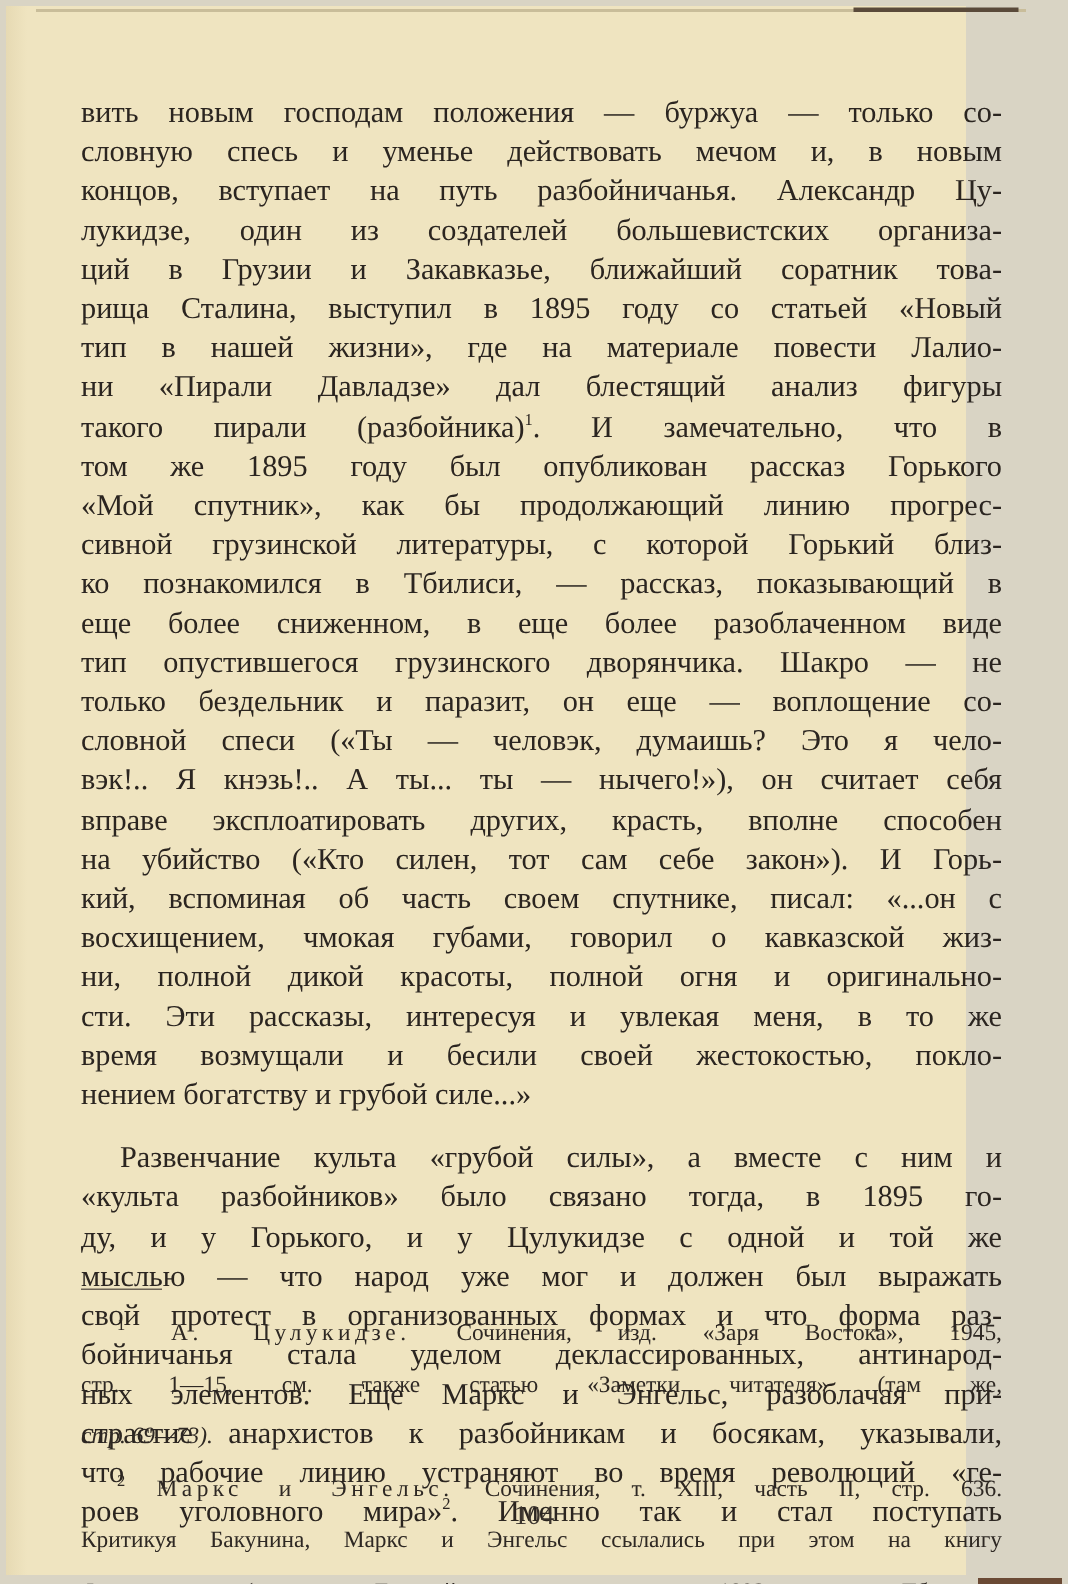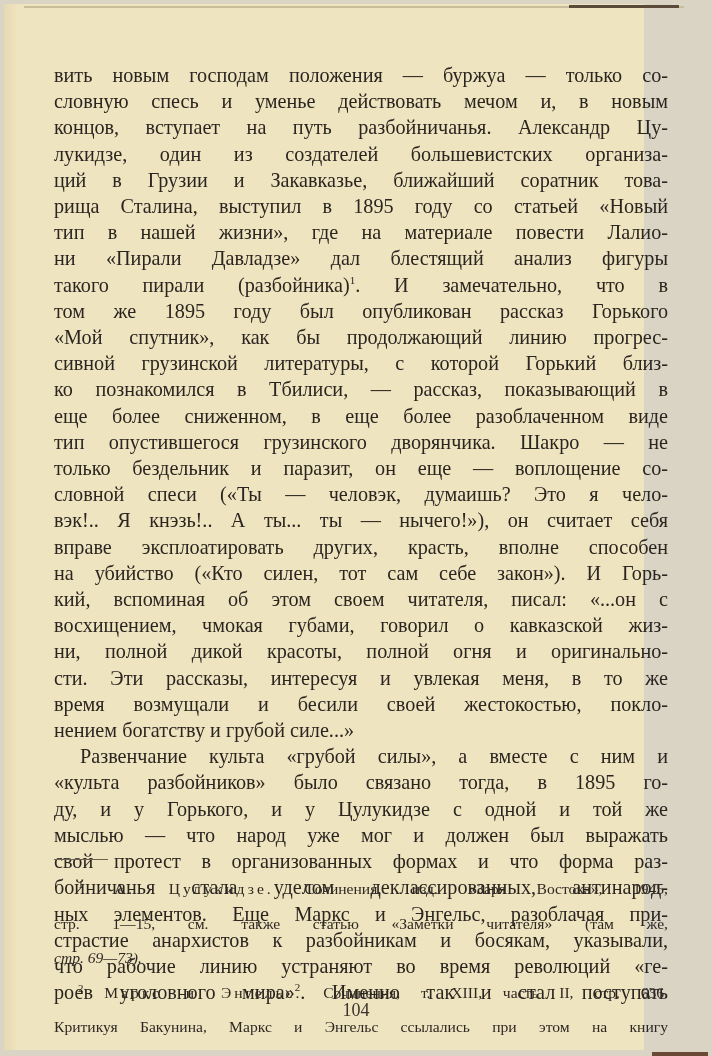--- a/index.html
+++ b/index.html
@@ -11,21 +11,21 @@
   }
   .topline { position:absolute; left:20px; top:2px; width:660px; height:2px; background:#c9bd9a; }
   .topmark { position:absolute; left:565px; top:1px; width:110px; height:3px; background:#5a4a3a; }
   .body-text {
     position:absolute; left:50px; top:58px; width:614px;
     font-family:"Liberation Serif", serif; color:#2b2520;
     font-size:20.2px; line-height:26.2px; text-align:justify;
   }
   .body-text .line { display:block; text-align:justify; text-align-last:justify; white-space:nowrap; }
   .body-text .line.last { text-align-last:left; }
-  .body-text .indent { padding-left:26px; }
+  .body-text .indent { padding-left:26px;margin-top:16px; }
   .sep { position:absolute; left:50px; top:855px; width:54px; height:1px; background:#6b6255; }
   .notes {
     position:absolute; left:50px; top:860px; width:614px;
     font-family:"Liberation Serif", serif; color:#2e2823;
     font-size:15.6px; line-height:18.6px;
   }
   .notes .line { display:block; text-align:justify; text-align-last:justify; white-space:nowrap;margin-top:16px; }
   .notes .line.last { text-align-last:left;font-style:italic; }
   .notes .indent { padding-left:24px; }
   .spaced { letter-spacing:3px; }
@@ -57,21 +57,21 @@
     <span class="line">«Мой спутник», как бы продолжающий линию прогрес-</span>
     <span class="line">сивной грузинской литературы, с которой Горький близ-</span>
     <span class="line">ко познакомился в Тбилиси, — рассказ, показывающий в</span>
     <span class="line">еще более сниженном, в еще более разоблаченном виде</span>
     <span class="line">тип опустившегося грузинского дворянчика. Шакро — не</span>
     <span class="line">только бездельник и паразит, он еще — воплощение со-</span>
     <span class="line">словной спеси («Ты — человэк, думаишь? Это я чело-</span>
     <span class="line">вэк!.. Я кнэзь!.. А ты... ты — нычего!»), он считает себя</span>
     <span class="line">вправе эксплоатировать других, красть, вполне способен</span>
     <span class="line">на убийство («Кто силен, тот сам себе закон»). И Горь-</span>
-    <span class="line">кий, вспоминая об этом своем читателя, писал: «...он с</span>
+    <span class="line">кий, вспоминая об часть своем спутнике, писал: «...он с</span>
     <span class="line">восхищением, чмокая губами, говорил о кавказской жиз-</span>
     <span class="line">ни, полной дикой красоты, полной огня и оригинально-</span>
     <span class="line">сти. Эти рассказы, интересуя и увлекая меня, в то же</span>
     <span class="line">время возмущали и бесили своей жестокостью, покло-</span>
     <span class="line last">нением богатству и грубой силе...»</span>
     <span class="line indent">Развенчание культа «грубой силы», а вместе с ним и</span>
     <span class="line">«культа разбойников» было связано тогда, в 1895 го-</span>
     <span class="line">ду, и у Горького, и у Цулукидзе с одной и той же</span>
     <span class="line">мыслью — что народ уже мог и должен был выражать</span>
     <span class="line">свой протест в организованных формах и что форма раз-</span>

